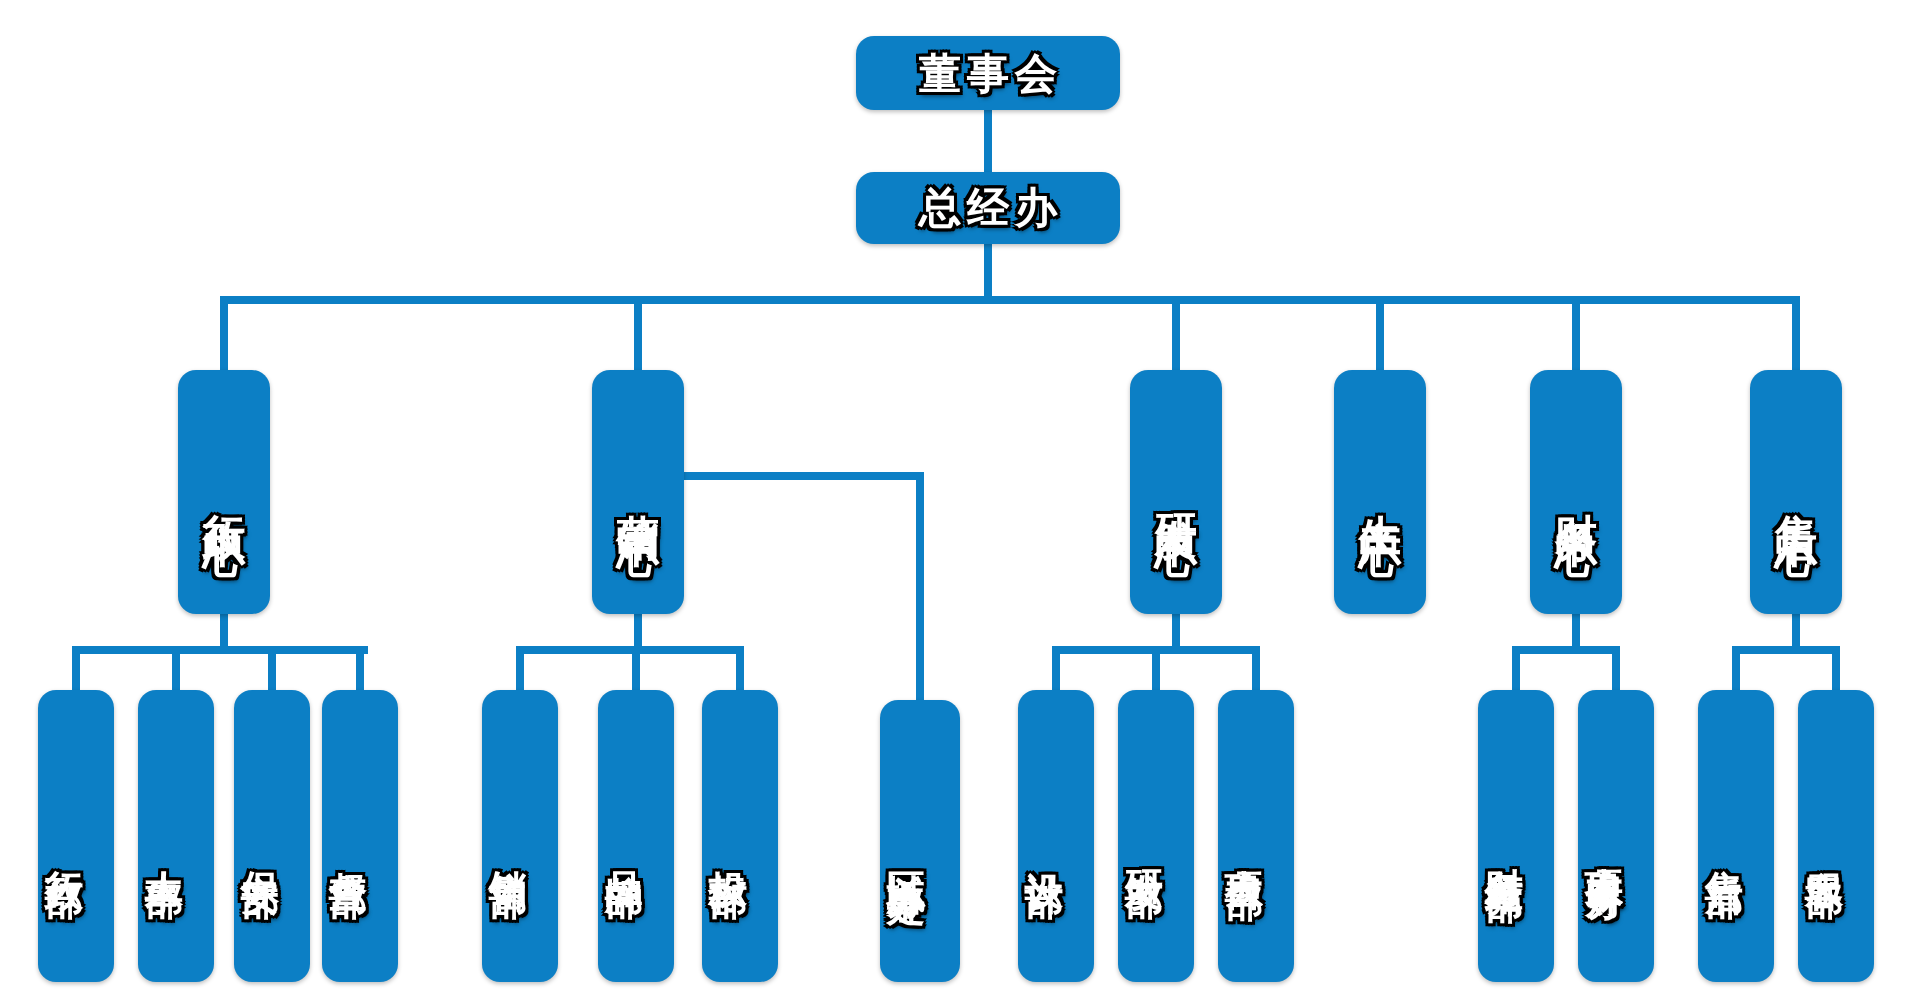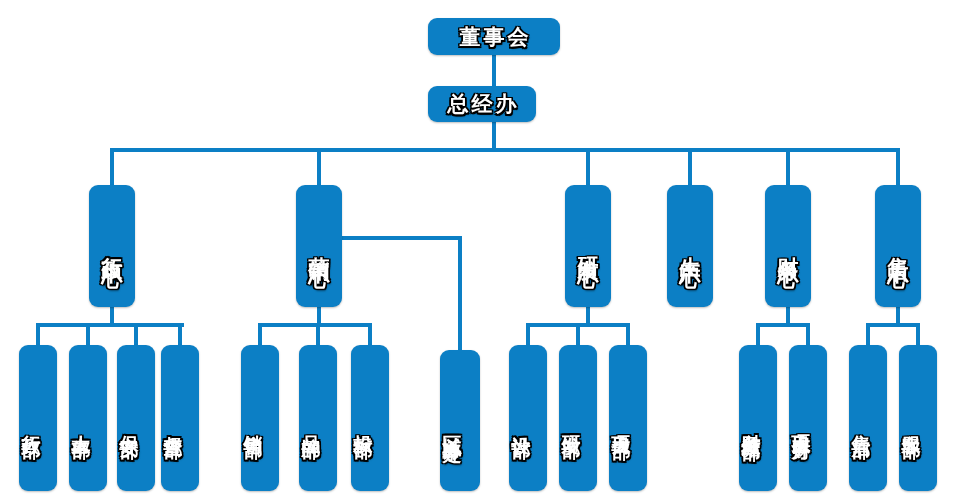--- a/index.html
+++ b/index.html
@@ -99,21 +99,21 @@
   <div class="line vl" style="left:806px;top:323px;height:24px"></div>
   <div class="line vl" style="left:866px;top:323px;height:24px"></div>
   <div class="line vl" style="left:916px;top:323px;height:24px"></div>
 
   <div class="line hl" style="left:340px;top:236px;width:122px"></div>
   <div class="line vl" style="left:458px;top:236px;height:116px"></div>
 
   <div class="box hbox" style="left:428px;top:18px;width:132px;height:37px">
     <span>董事会</span>
   </div>
-  <div class="box hbox" style="left:428px;top:86px;width:108px;height:36px">
+  <div class="box hbox" style="left:428px;top:86px;width:132px;height:36px">
     <span>总经办</span>
   </div>
 
   <div class="box vbox" style="left:89px;top:185px;width:46px;height:122px">
     <span>行政中心</span>
   </div>
   <div class="box vbox" style="left:296px;top:185px;width:46px;height:122px">
     <span>营销中心</span>
   </div>
   <div class="box vbox" style="left:565px;top:185px;width:46px;height:122px">

